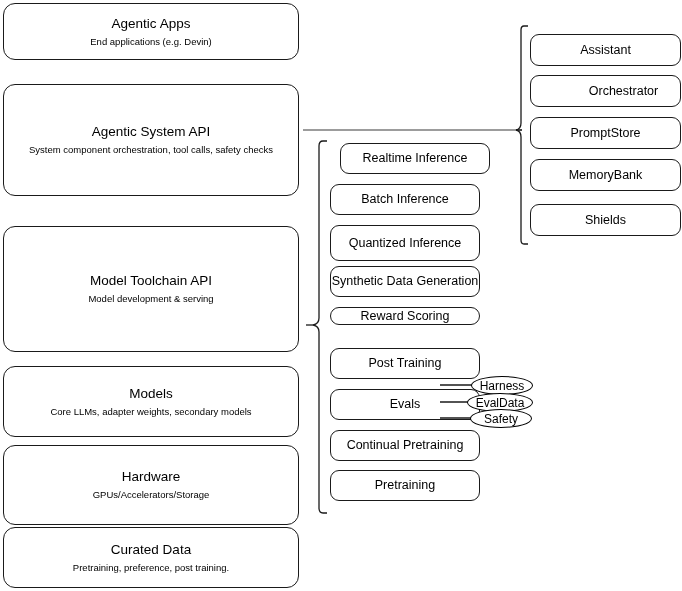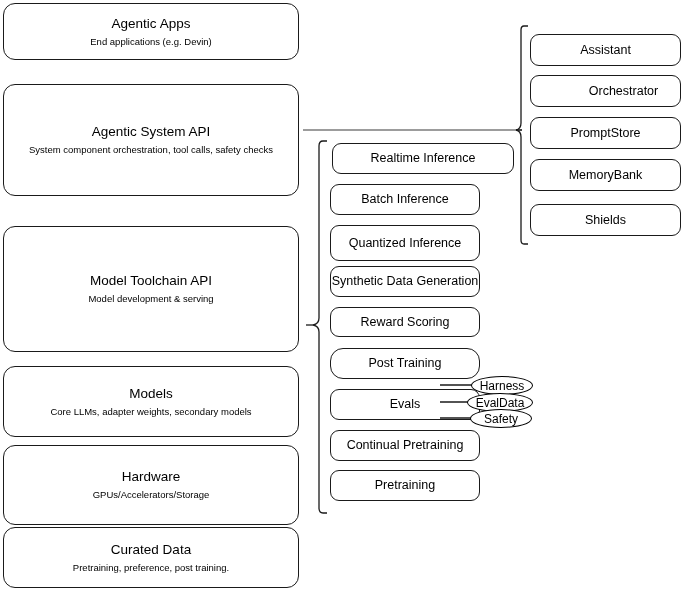--- a/index.html
+++ b/index.html
@@ -147,26 +147,26 @@
   <div class="layer-box" style="left:3px; top:445px; width:296px; height:80px;">
     <div class="layer-title">Hardware</div>
     <div class="layer-sub">GPUs/Accelerators/Storage</div>
   </div>
 
   <div class="layer-box" style="left:3px; top:527px; width:296px; height:61px;">
     <div class="layer-title">Curated Data</div>
     <div class="layer-sub">Pretraining, preference, post training.</div>
   </div>
 
-  <div class="item-box" style="left:332px; top:143px; width:182px; height:31px;text-align:right;">Realtime Inference</div>
+  <div class="item-box" style="left:340px; top:143px; width:150px; height:31px;text-align:right;">Realtime Inference</div>
   <div class="item-box" style="left:330px; top:184px; width:150px; height:31px;">Batch Inference</div>
   <div class="item-box" style="left:330px; top:225px; width:150px; height:36px;">Quantized Inference</div>
   <div class="item-box" style="left:330px; top:266px; width:150px; height:31px;">Synthetic Data Generation</div>
-  <div class="item-box" style="left:330px; top:307px; width:150px; height:30px;">Reward Scoring</div>
-  <div class="item-box" style="left:330px; top:348px; width:150px; height:31px;border-radius:13px;">Post Training</div>
+  <div class="item-box" style="left:330px; top:307px; width:150px; height:18px;">Reward Scoring</div>
+  <div class="item-box" style="left:330px; top:348px; width:150px; height:31px;">Post Training</div>
   <div class="item-box" style="left:330px; top:389px; width:150px; height:31px;">Evals</div>
   <div class="item-box" style="left:330px; top:430px; width:150px; height:31px;">Continual Pretraining</div>
   <div class="item-box" style="left:330px; top:470px; width:150px; height:31px;">Pretraining</div>
 
   <div class="pill" style="left:471px; top:376px; width:62px; height:19px;">Harness</div>
   <div class="pill" style="left:467px; top:393px; width:66px; height:19px;">EvalData</div>
   <div class="pill" style="left:470px; top:409px; width:62px; height:19px;">Safety</div>
 
   <div class="item-box" style="left:530px; top:34px; width:151px; height:32px;">Assistant</div>
   <div class="item-box" style="left:530px; top:75px; width:151px; height:32px;padding-left:36px;">Orchestrator</div>

